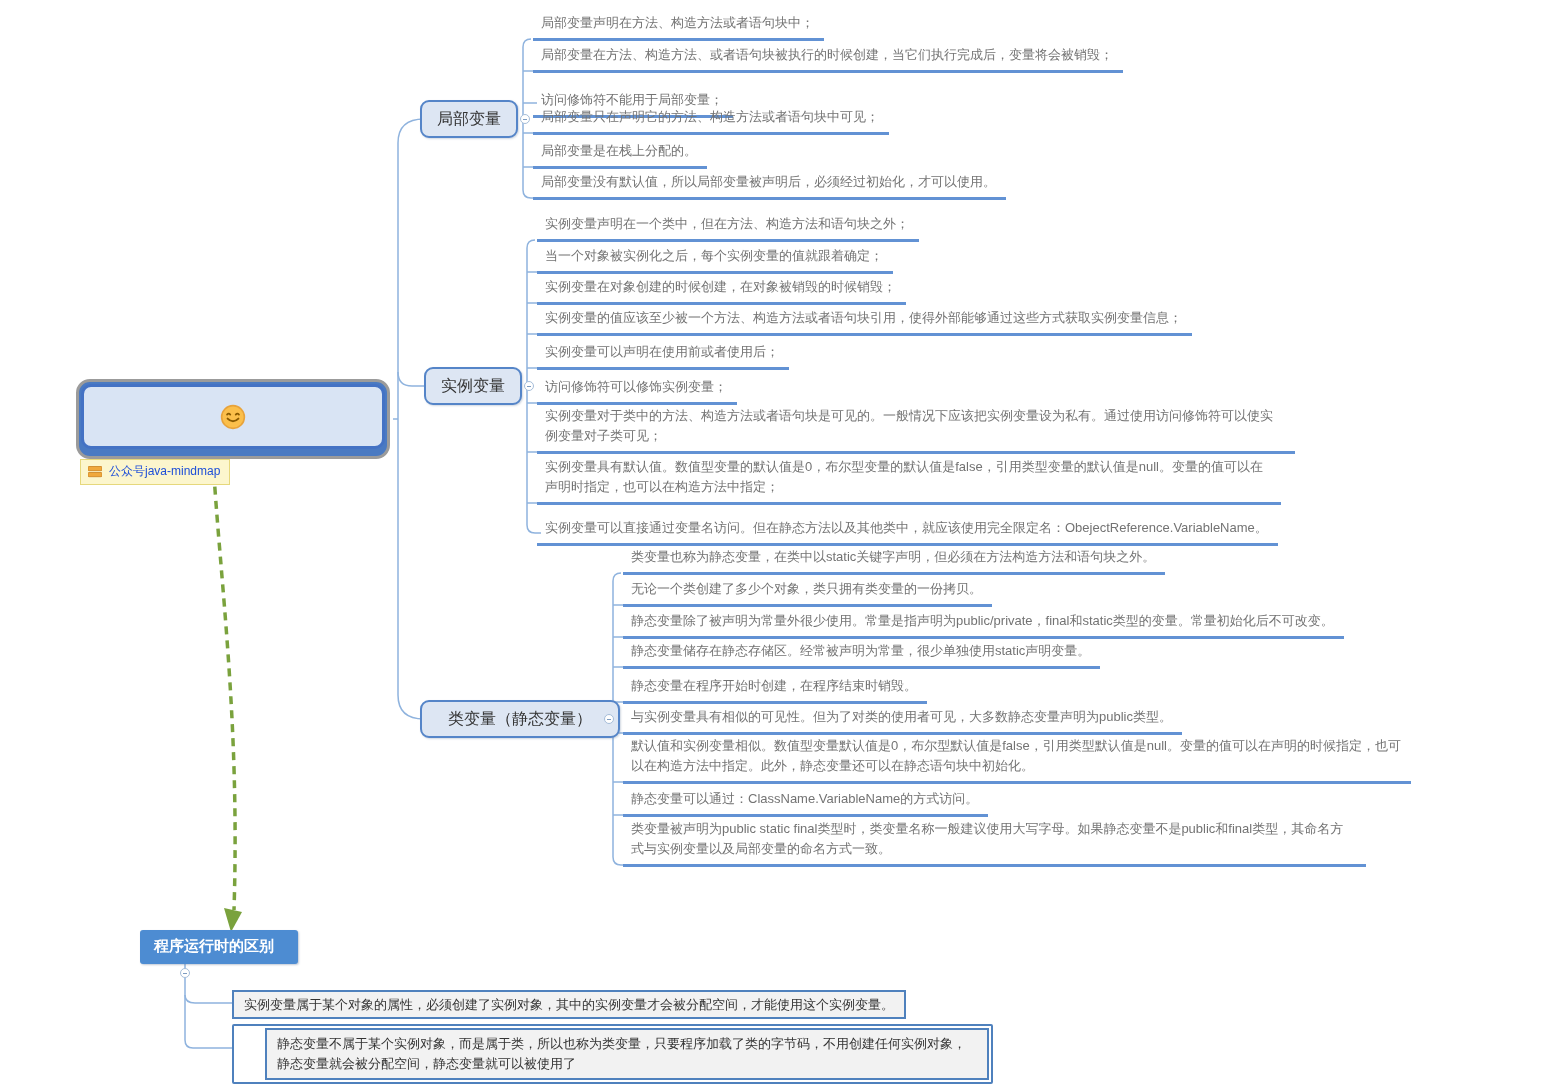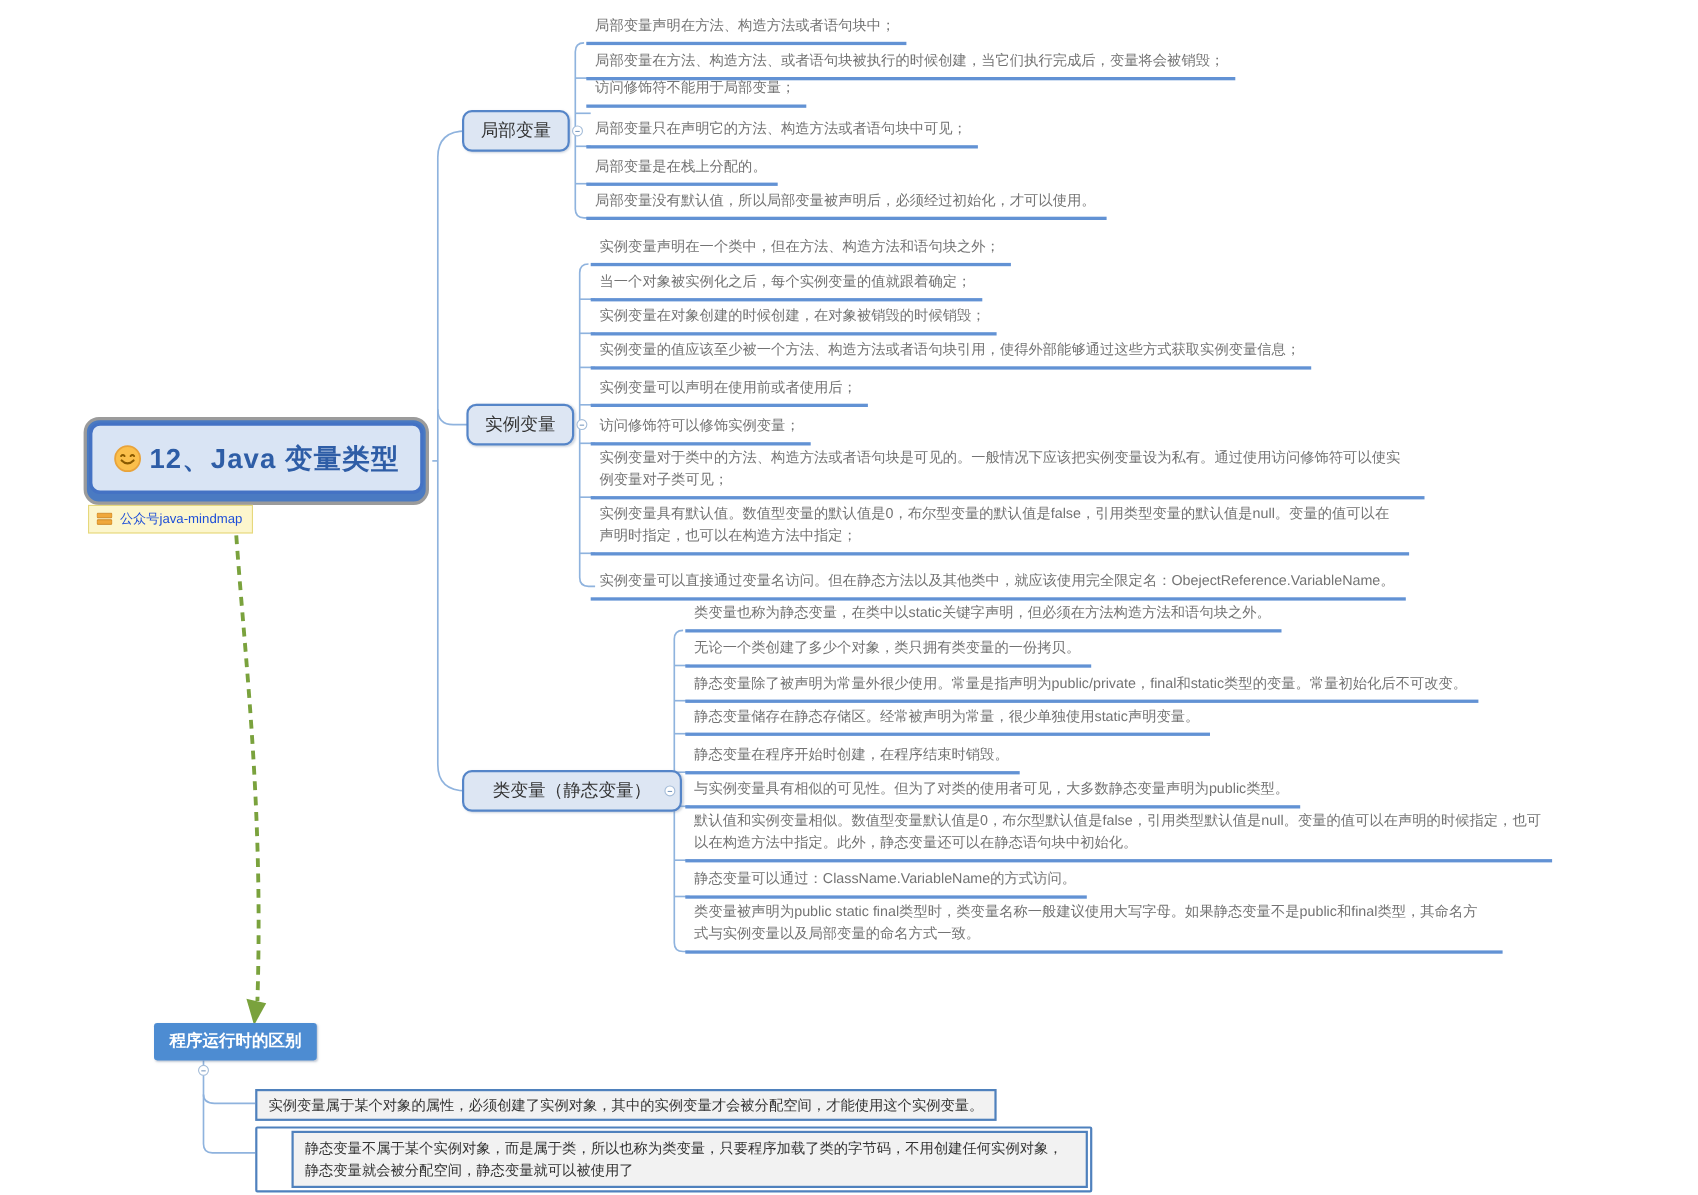--- a/index.html
+++ b/index.html
@@ -54,21 +54,21 @@
     border:1px solid #a5bdd9;border-radius:50%;background:#fff;
   }
   .collapse::after{
     content:"";position:absolute;left:2px;right:2px;top:3.5px;height:1px;background:#7d9cc0;
   }
 
   
   .bottom-node{
     position:absolute;left:140px;top:930px;z-index:2;
     background:#4d8cd2;color:#fff;font-weight:bold;font-size:15px;
-    padding:7px 14px 8px 14px;border-radius:3px;white-space:nowrap;
+    padding:7px 24px 8px 14px;border-radius:3px;white-space:nowrap;
     box-shadow:1px 1px 2px rgba(100,120,150,.4);
   }
   .bottom-box1{
     position:absolute;left:232px;top:990px;z-index:2;
     background:#f2f2f2;border:2px solid #4f81bd;
     font-size:13px;line-height:19px;color:#333;
     padding:3px 10px;white-space:nowrap;
   }
   .bottom-box2-outer{
     position:absolute;left:232px;top:1024px;z-index:2;
@@ -131,21 +131,20 @@
 </svg>
 
 <div class="root-outer">
   <div class="root-inner">
     <svg class="smiley" width="26" height="26" viewBox="0 0 24 24">
       <circle cx="12" cy="12" r="10.5" fill="#FBBF4B" stroke="#E8A33B" stroke-width="1.5"></circle>
       <path d="M6.5 9.8 Q8 8 9.5 9.8" fill="none" stroke="#8a5a00" stroke-width="1.6" stroke-linecap="round"></path>
       <path d="M14.5 9.8 Q16 8 17.5 9.8" fill="none" stroke="#8a5a00" stroke-width="1.6" stroke-linecap="round"></path>
       <path d="M7 13.5 Q12 18.5 17 13.5" fill="none" stroke="#8a5a00" stroke-width="1.8" stroke-linecap="round"></path>
     </svg>
-    <span class="root-title">12、Java 变量类型</span>
   </div>
 </div>
 
 <div class="note">
   <svg class="note-icon-svg" width="14" height="12" viewBox="0 0 14 12">
     <rect x="0" y="0.5" width="14" height="4.2" rx="1" fill="#f0a83c" stroke="#c9821f" stroke-width="0.8"></rect>
     <rect x="0" y="6.5" width="14" height="4.2" rx="1" fill="#f0a83c" stroke="#c9821f" stroke-width="0.8"></rect>
   </svg>
   <span>公众号java-mindmap</span>
 </div>
@@ -160,21 +159,21 @@
     <span>类变量（静态变量）</span>
   </div>
 
 <div class="collapse" style="left:520px;top:114px;"></div>
 <div class="collapse" style="left:524px;top:381px;"></div>
 <div class="collapse" style="left:604px;top:714px;"></div>
 <div class="collapse" style="left:180px;top:968px;"></div>
 
 <div class="leaf" style="left:533px;top:13px;">局部变量声明在方法、构造方法或者语句块中；</div>
 <div class="leaf" style="left:533px;top:45px;">局部变量在方法、构造方法、或者语句块被执行的时候创建，当它们执行完成后，变量将会被销毁；</div>
-<div class="leaf" style="left:533px;top:70px;text-align:right;">访问修饰符不能用于局部变量；</div>
+<div class="leaf" style="left:533px;top:90px;text-align:right;">访问修饰符不能用于局部变量；</div>
 <div class="leaf" style="left:533px;top:107px;">局部变量只在声明它的方法、构造方法或者语句块中可见；</div>
 <div class="leaf" style="left:533px;top:141px;">局部变量是在栈上分配的。</div>
 <div class="leaf" style="left:533px;top:172px;">局部变量没有默认值，所以局部变量被声明后，必须经过初始化，才可以使用。</div>
 
 <div class="leaf" style="left:537px;top:214px;">实例变量声明在一个类中，但在方法、构造方法和语句块之外；</div>
 <div class="leaf" style="left:537px;top:246px;">当一个对象被实例化之后，每个实例变量的值就跟着确定；</div>
 <div class="leaf" style="left:537px;top:277px;">实例变量在对象创建的时候创建，在对象被销毁的时候销毁；</div>
 <div class="leaf" style="left:537px;top:308px;">实例变量的值应该至少被一个方法、构造方法或者语句块引用，使得外部能够通过这些方式获取实例变量信息；</div>
 <div class="leaf" style="left:537px;top:342px;">实例变量可以声明在使用前或者使用后；</div>
 <div class="leaf" style="left:537px;top:377px;">访问修饰符可以修饰实例变量；</div>

